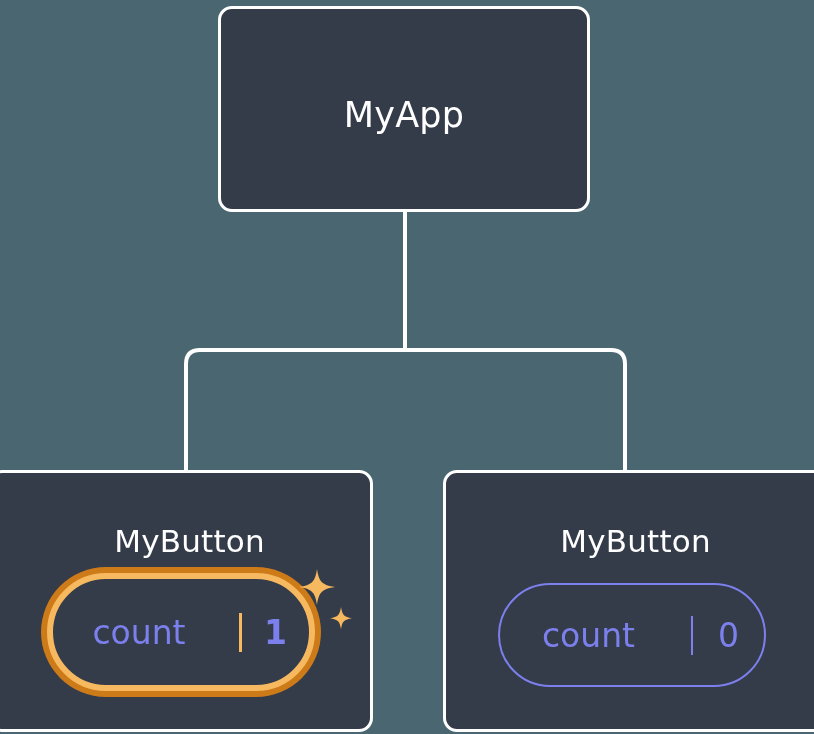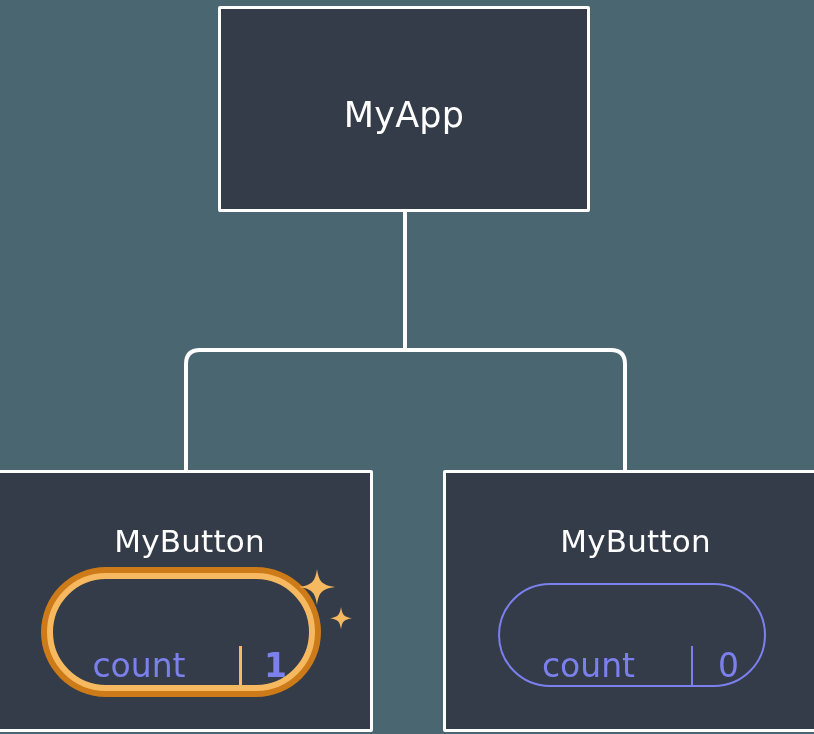--- a/index.html
+++ b/index.html
@@ -23,21 +23,21 @@
     width: 814px; height: 734px;
     pointer-events: none;
   }
 
   
   .node {
     position: absolute;
     box-sizing: border-box;
     background: #343b49;
     border: 3px solid #ffffff;
-    border-radius: 2px;
+    border-radius: 14px;
   }
   #node-root {
     left: 218px;
     top: 6px;
     width: 372px;
     height: 206px;
   }
   #node-child-left {
     left: -12px;
     top: 470px;
@@ -80,21 +80,21 @@
   .pill-wrap {
     position: absolute;
   }
   #pill-wrap-left  { left: 56px; top: 100px; }
   #pill-wrap-right { left: 52px; top: 110px; }
 
   .pill {
     position: relative;
     box-sizing: border-box;
     display: flex;
-    align-items: flex-end;
+    align-items: center;
     border-radius: 999px;
     background: #343b49;
     gap: 14px;
   }
   .pill.plain {
     border: 2px solid #7c80ed;
     width: 268px;
     height: 104px;
   }
   .pill-key, .pill-val {

